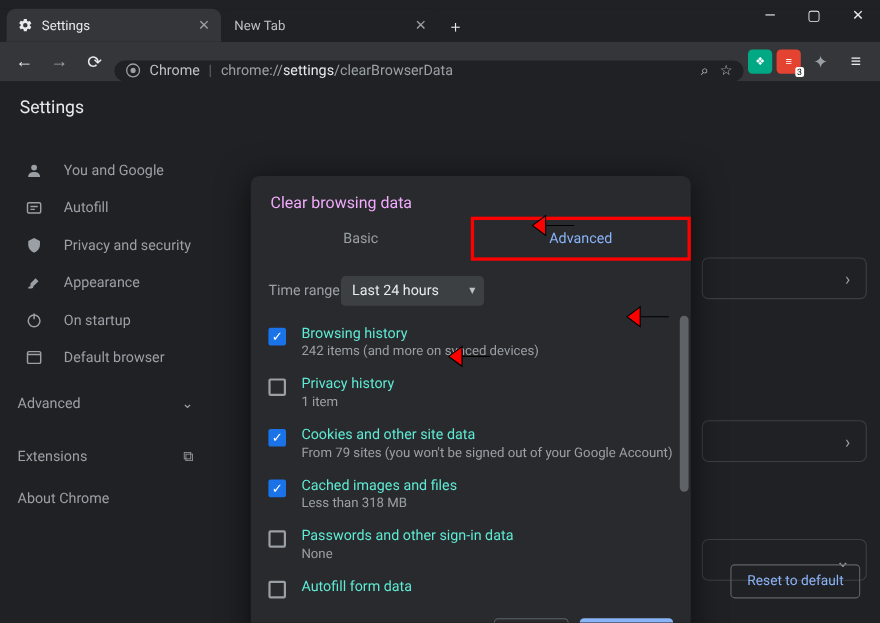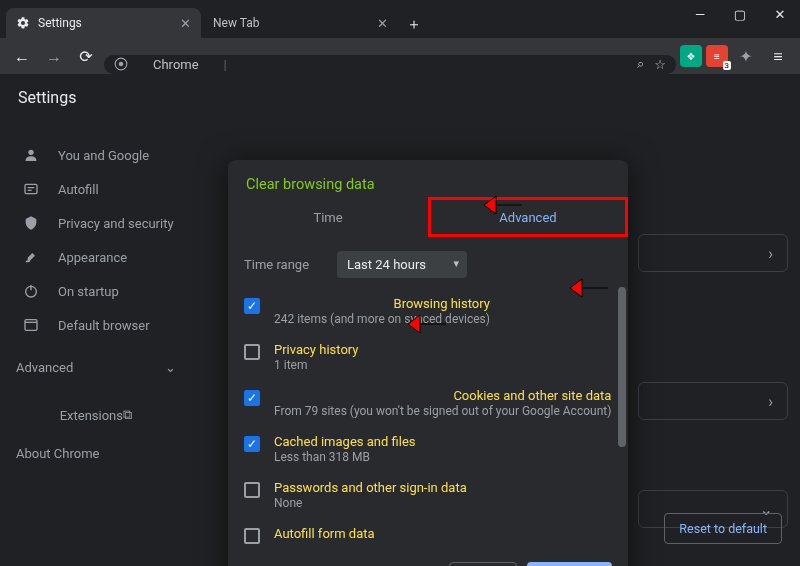--- a/index.html
+++ b/index.html
@@ -9,50 +9,50 @@
   .tab { height: 30px; min-width: 195px; background: #35363a; border-radius: 8px 8px 0 0; display: flex; align-items: center; padding: 0 10px; font-size: 12px; color: #e8eaed; margin-right: 2px; position: relative; }
   .tab.inactive { background: #202124; color: #bdc1c6; }
   .tab .tabicon { width: 14px; height: 14px; margin-right: 8px; display:flex; align-items:center; justify-content:center; }
   .tab .tabclose { margin-left: auto; font-size: 13px; color:#9aa0a6; }
   .newtab { width: 28px; height: 28px; display:flex; align-items:center; justify-content:center; color:#e8eaed; font-size:15px; }
   .winctrl { position:absolute; right:0; top:0; display:flex; }
   .winctrl div { width:40px; height:28px; display:flex; align-items:center; justify-content:center; font-size:13px; color:#e8eaed; }
   .toolbar { height: 36px; background: #35363a; display:flex; align-items:center; padding: 0 8px; gap: 4px; }
   .tbtn { width:28px; height:28px; display:flex; align-items:center; justify-content:center; color:#9aa0a6; border-radius:50%; }
   .tbtn.active { color:#e8eaed; }
-  .omnibox { flex:1; height:19px; background:#202124; border-radius:14px; display:flex; align-items:center; padding:0 10px; font-size:13px; color:#bdc1c6; gap:25px;margin-top:16px; }
+  .omnibox { flex:1; height:19px; background:#202124; border-radius:14px; display:flex; align-items:center; padding:0 10px; font-size:13px; color:#bdc1c6; gap:8px;margin-top:16px; }
   .omni-url { color:#9aa0a6; }
   .omni-url .bold { color:#e8eaed; }
   .omni-actions { margin-left:auto; display:flex; gap:10px; align-items:center; }
   .ext { width:22px; height:22px; border-radius:4px; display:flex; align-items:center; justify-content:center; font-size:10px; }
   .page { position:relative; height: calc(566px - 8px - 30px - 36px); background:#202124; }
   .settings-h1 { position:absolute; left:18px; top:14px; font-size:16px; color:#e8eaed; }
   .sidenav { position:absolute; left:0; top:64px; width:200px; display:flex; flex-direction:column; }
   .sidenav .item { height:34px; display:flex; align-items:center; padding-left:22px; gap:18px; font-size:13px; color:#9aa0a6; border-radius:0 17px 17px 0; margin-right:10px; }
   .sidenav .adv { height:34px; display:flex; align-items:center; padding-left:16px; font-size:13px; color:#9aa0a6; margin-top:8px; justify-content:space-between; padding-right:24px;}
-  .sidenav .ext-row { height:34px; display:flex; align-items:center; padding-left:16px; font-size:13px; color:#9aa0a6; margin-top:14px; justify-content:center; padding-right:24px;}
+  .sidenav .ext-row { height:34px; display:flex; align-items:center; padding-left:16px; font-size:13px; color:#9aa0a6; margin-top:14px; justify-content:space-between; padding-right:24px;}
   .sidenav .about { height:34px; display:flex; align-items:center; padding-left:16px; font-size:13px; color:#9aa0a6; margin-top:4px;}
   .sideicon { width:18px; display:flex; justify-content:center; }
   .content-right { position:absolute; right:12px; top:160px; width:150px; }
   .rpanel { height:38px; border:1px solid #3c4043; border-radius:6px; display:flex; align-items:center; justify-content:flex-end; padding:0 14px; margin-bottom:8px; color:#9aa0a6; }
   .reset-btn { position:absolute; right:18px; bottom:22px; border:1px solid #5f6368; color:#8ab4f8; background:transparent; padding:7px 14px; border-radius:4px; font-size:12.5px; }
   .dialog { position:absolute; left:228px; top:86px; width:400px; background:#292a2d; border-radius:8px; box-shadow:0 4px 30px rgba(0,0,0,.6); z-index:20; }
-  .dtitle { padding:16px 18px 4px; font-size:14.5px; color:#84cc16; }
+  .dtitle { padding:16px 18px 4px; font-size:14.5px; color:#f0abfc; }
   .tabs { display:flex; height:40px; }
   .dtab { flex:1; display:flex; align-items:center; justify-content:center; font-size:13px; color:#9aa0a6; position:relative; }
   .dtab.active { color:#8ab4f8; }
   .dtab.hl { outline:3px solid #ff0000; outline-offset:-3px; }
   .dbody { position:relative; padding:8px 16px 4px; }
-  .timerange { display:flex; align-items:center; gap:28px; font-size:13px; color:#9aa0a6; margin:6px 0 10px; }
+  .timerange { display:flex; align-items:center; gap:1px; font-size:13px; color:#9aa0a6; margin:6px 0 10px; }
   .select { background:#3c4043; color:#e8eaed; padding:6px 20px 6px 10px; border-radius:4px; font-size:13px; position:relative; min-width:130px; }
   .select::after { content:"▾"; position:absolute; right:8px; top:6px; color:#bdc1c6; font-size:11px; }
   .opt { display:flex; align-items:flex-start; gap:14px; padding:8px 0; }
   .cb { width:16px; height:16px; border:2px solid #9aa0a6; border-radius:2px; margin-top:2px; flex-shrink:0; display:flex; align-items:center; justify-content:center; }
   .cb.checked { background:#1a73e8; border-color:#1a73e8; color:#fff; font-size:12px; }
-  .opt-txt .t { font-size:13px; color:#fde047;text-align:right; }
+  .opt-txt .t { font-size:13px; color:#5eead4; }
   .opt-txt .s { font-size:12px; color:#9aa0a6; margin-top:1px; }
   .scrollbar { position:absolute; right:2px; top:50px; width:8px; height:160px; background:#5f6368; border-radius:4px; }
   .dfooter { display:flex; justify-content:flex-end; gap:10px; padding:12px 16px; }
   .btn-cancel { border:1px solid #5f6368; color:#8ab4f8; background:transparent; padding:6px 14px; border-radius:4px; font-size:12.5px; }
   .btn-clear { background:#8ab4f8; color:#202124; border:none; padding:7px 14px; border-radius:4px; font-size:12.5px; }
   .arrow { position:absolute; z-index:30; }
   svg { display:block; }
 </style>
 </head>
 <body>
@@ -87,20 +87,23 @@
   <div class="tbtn active">⟳</div>
   <div class="omnibox">
     <span>
       <svg width="14" height="14" viewBox="0 0 24 24">
           <circle cx="12" cy="12" r="10" fill="none" stroke="#9aa0a6" stroke-width="2"></circle>
           <circle cx="12" cy="12" r="4" fill="#9aa0a6"></circle>
         </svg>
     </span>
     <span>Chrome</span>
     <span style="color:#5f6368">|</span>
+    <span class="omni-url">
+      <span>chrome://</span><span class="bold">settings</span><span>/clearBrowserData</span>
+    </span>
     <span class="omni-actions">
       <span>⌕</span>
       <span>☆</span>
     </span>
   </div>
   <div class="ext" style="background:#00a884;color:#fff">❖</div>
   <div class="ext" style="background:#e44332;color:#fff;position:relative">≡<span style="position:absolute;bottom:-3px;right:-3px;background:#fff;color:#000;font-size:8px;border-radius:2px;padding:0 2px">3</span></div>
   <div class="tbtn">✦</div>
   <div class="tbtn active">≡</div>
 </div>
@@ -184,21 +187,21 @@
     <div class="rpanel" style="margin-top:70px">
         <span>⌄</span>
       </div>
   </div>
 
   <button class="reset-btn">Reset to default</button>
 
   <div class="dialog">
     <div class="dtitle">Clear browsing data</div>
     <div class="tabs">
-      <div class="dtab">Time</div>
+      <div class="dtab">Basic</div>
       <div class="dtab active hl">Advanced</div>
     </div>
     <div class="dbody">
       <div class="scrollbar"></div>
       <div class="timerange">
         <span>Time range</span>
         <div class="select">Last 24 hours</div>
       </div>
 
       <div class="opt">

